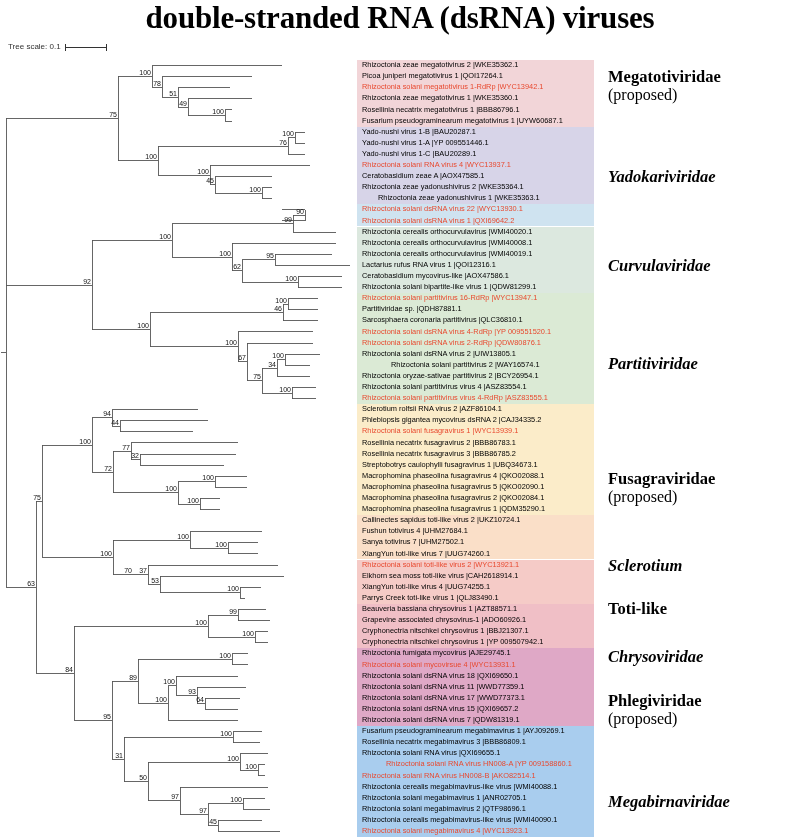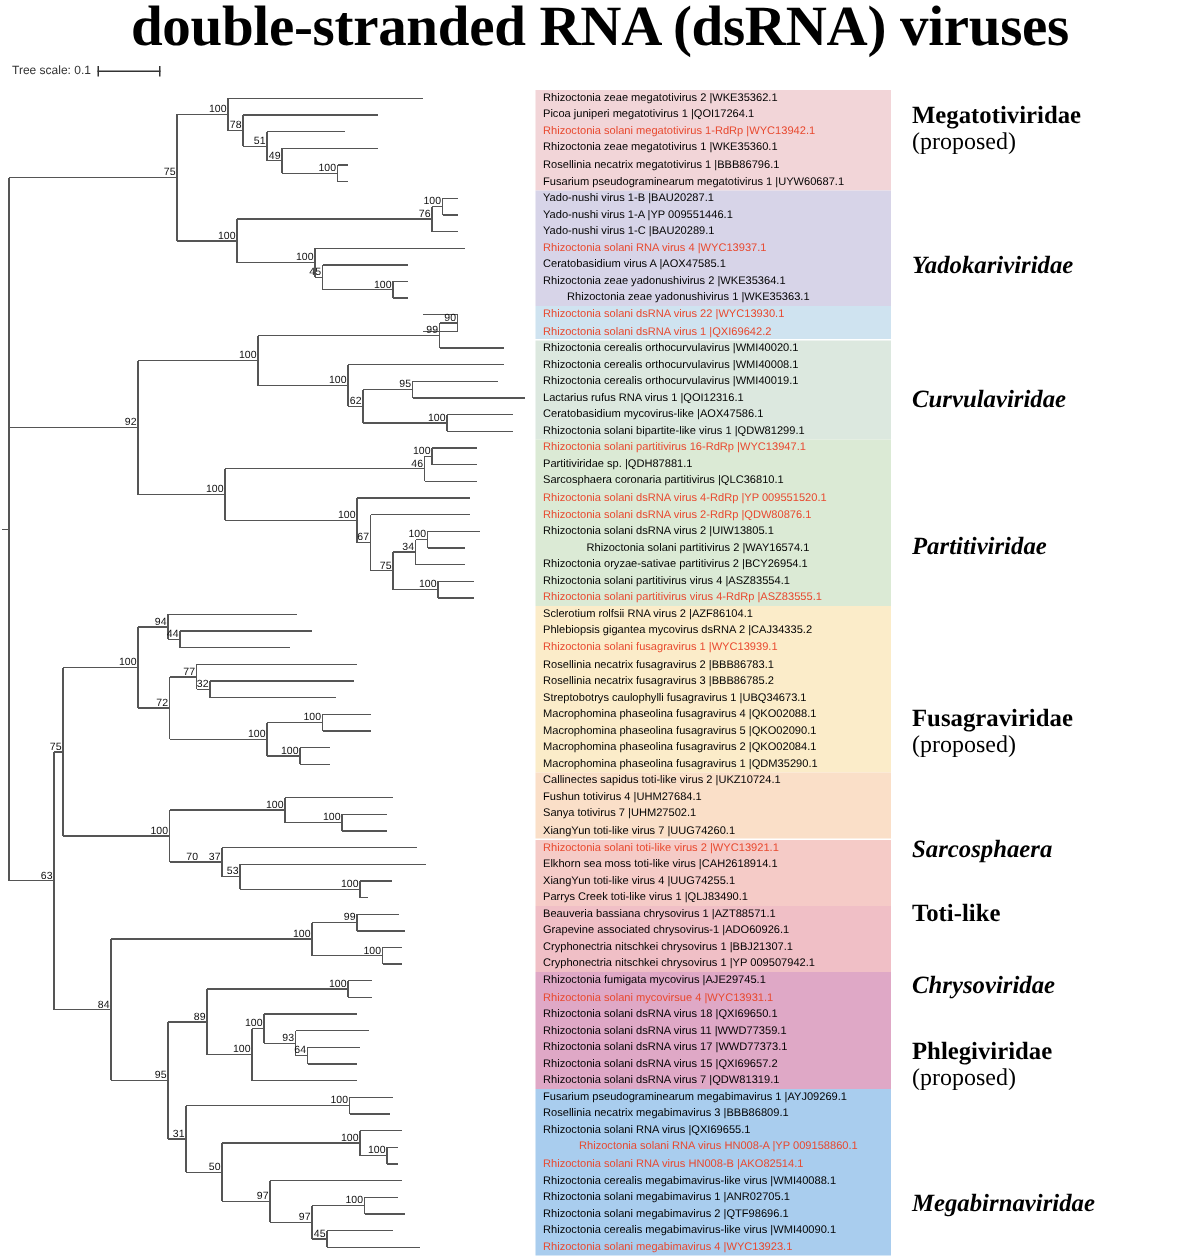--- a/index.html
+++ b/index.html
@@ -7,21 +7,21 @@
     width:800px;height:837px;position:relative;overflow:hidden;
     font-family:"Liberation Sans", sans-serif;
     color:#000;
   }
   
   #title{
     position:absolute;left:0;top:0;width:800px;height:36px;
     text-align:center;
     font-family:"Liberation Serif", serif;
     font-weight:bold;
-    font-size:38px;
+    font-size:31px;
     line-height:36px;
     letter-spacing:-0.2px;
     white-space:nowrap;
   }
   
   #scale{
     position:absolute;left:8px;top:40px;height:14px;
     display:flex;align-items:center;gap:4px;
   }
   #scale .txt{font-size:8px;color:#333;line-height:10px;}
@@ -386,21 +386,21 @@
       <div class="taxon" style="top: 1.15px;">Rhizoctonia zeae megatotivirus 2 |WKE35362.1</div>
       <div class="taxon" style="top: 12.25px;">Picoa juniperi megatotivirus 1 |QOI17264.1</div>
       <div class="taxon hl" style="top: 23.35px;">Rhizoctonia solani megatotivirus 1-RdRp |WYC13942.1</div>
       <div class="taxon" style="top: 34.45px;">Rhizoctonia zeae megatotivirus 1 |WKE35360.1</div>
       <div class="taxon" style="top: 45.55px;">Rosellinia necatrix megatotivirus 1 |BBB86796.1</div>
       <div class="taxon" style="top: 56.65px;">Fusarium pseudograminearum megatotivirus 1 |UYW60687.1</div>
       <div class="taxon" style="top: 67.75px;">Yado-nushi virus 1-B |BAU20287.1</div>
       <div class="taxon" style="top: 78.85px;">Yado-nushi virus 1-A |YP 009551446.1</div>
       <div class="taxon" style="top: 89.95px;">Yado-nushi virus 1-C |BAU20289.1</div>
       <div class="taxon hl" style="top: 101.05px;">Rhizoctonia solani RNA virus 4 |WYC13937.1</div>
-      <div class="taxon" style="top: 112.15px;">Ceratobasidium virus A |AOX47585.1</div>
+      <div class="taxon" style="top: 112.15px;">Ceratobasidium zeae A |AOX47585.1</div>
       <div class="taxon" style="top: 123.25px;">Rhizoctonia zeae yadonushivirus 2 |WKE35364.1</div>
       <div class="taxon" style="top: 134.35px; padding-left: 16px;">Rhizoctonia zeae yadonushivirus 1 |WKE35363.1</div>
       <div class="taxon hl" style="top: 145.45px;">Rhizoctonia solani dsRNA virus 22 |WYC13930.1</div>
       <div class="taxon hl" style="top: 156.55px;">Rhizoctonia solani dsRNA virus 1 |QXI69642.2</div>
       <div class="taxon" style="top: 167.65px;">Rhizoctonia cerealis orthocurvulavirus |WMI40020.1</div>
       <div class="taxon" style="top: 178.75px;">Rhizoctonia cerealis orthocurvulavirus |WMI40008.1</div>
       <div class="taxon" style="top: 189.85px;">Rhizoctonia cerealis orthocurvulavirus |WMI40019.1</div>
       <div class="taxon" style="top: 200.95px;">Lactarius rufus RNA virus 1 |QOI12316.1</div>
       <div class="taxon" style="top: 212.05px;">Ceratobasidium mycovirus-like |AOX47586.1</div>
       <div class="taxon" style="top: 223.15px;">Rhizoctonia solani bipartite-like virus 1 |QDW81299.1</div>
@@ -454,19 +454,19 @@
       <div class="taxon" style="top: 755.95px;">Rhizoctonia cerealis megabimavirus-like virus |WMI40090.1</div>
       <div class="taxon hl" style="top: 767.05px;">Rhizoctonia solani megabimavirus 4 |WYC13923.1</div>
     </div>
 
   <div id="families">
       <div class="fam" style="top: 8px;"><span>Megatotiviridae</span><span class="sub">(proposed)</span></div>
       <div class="fam ital" style="top: 108px;"><span>Yadokariviridae</span></div>
       <div class="fam ital" style="top: 295px;"><span>Partitiviridae</span></div>
       <div class="fam ital" style="top: 197px;"><span>Curvulaviridae</span></div>
       <div class="fam" style="top: 410px;"><span>Fusagraviridae</span><span class="sub">(proposed)</span></div>
-      <div class="fam ital" style="top: 497px;"><span>Sarcosphaera</span></div>
+      <div class="fam ital" style="top: 497px;"><span>Sclerotium</span></div>
       <div class="fam" style="top: 540px;"><span>Toti-like</span></div>
       <div class="fam ital" style="top: 588px;"><span>Chrysoviridae</span></div>
       <div class="fam" style="top: 632px;"><span>Phlegiviridae</span><span class="sub">(proposed)</span></div>
       <div class="fam ital" style="top: 733px;"><span>Megabirnaviridae</span></div>
     </div>
 </div>
 
 </body></html>

